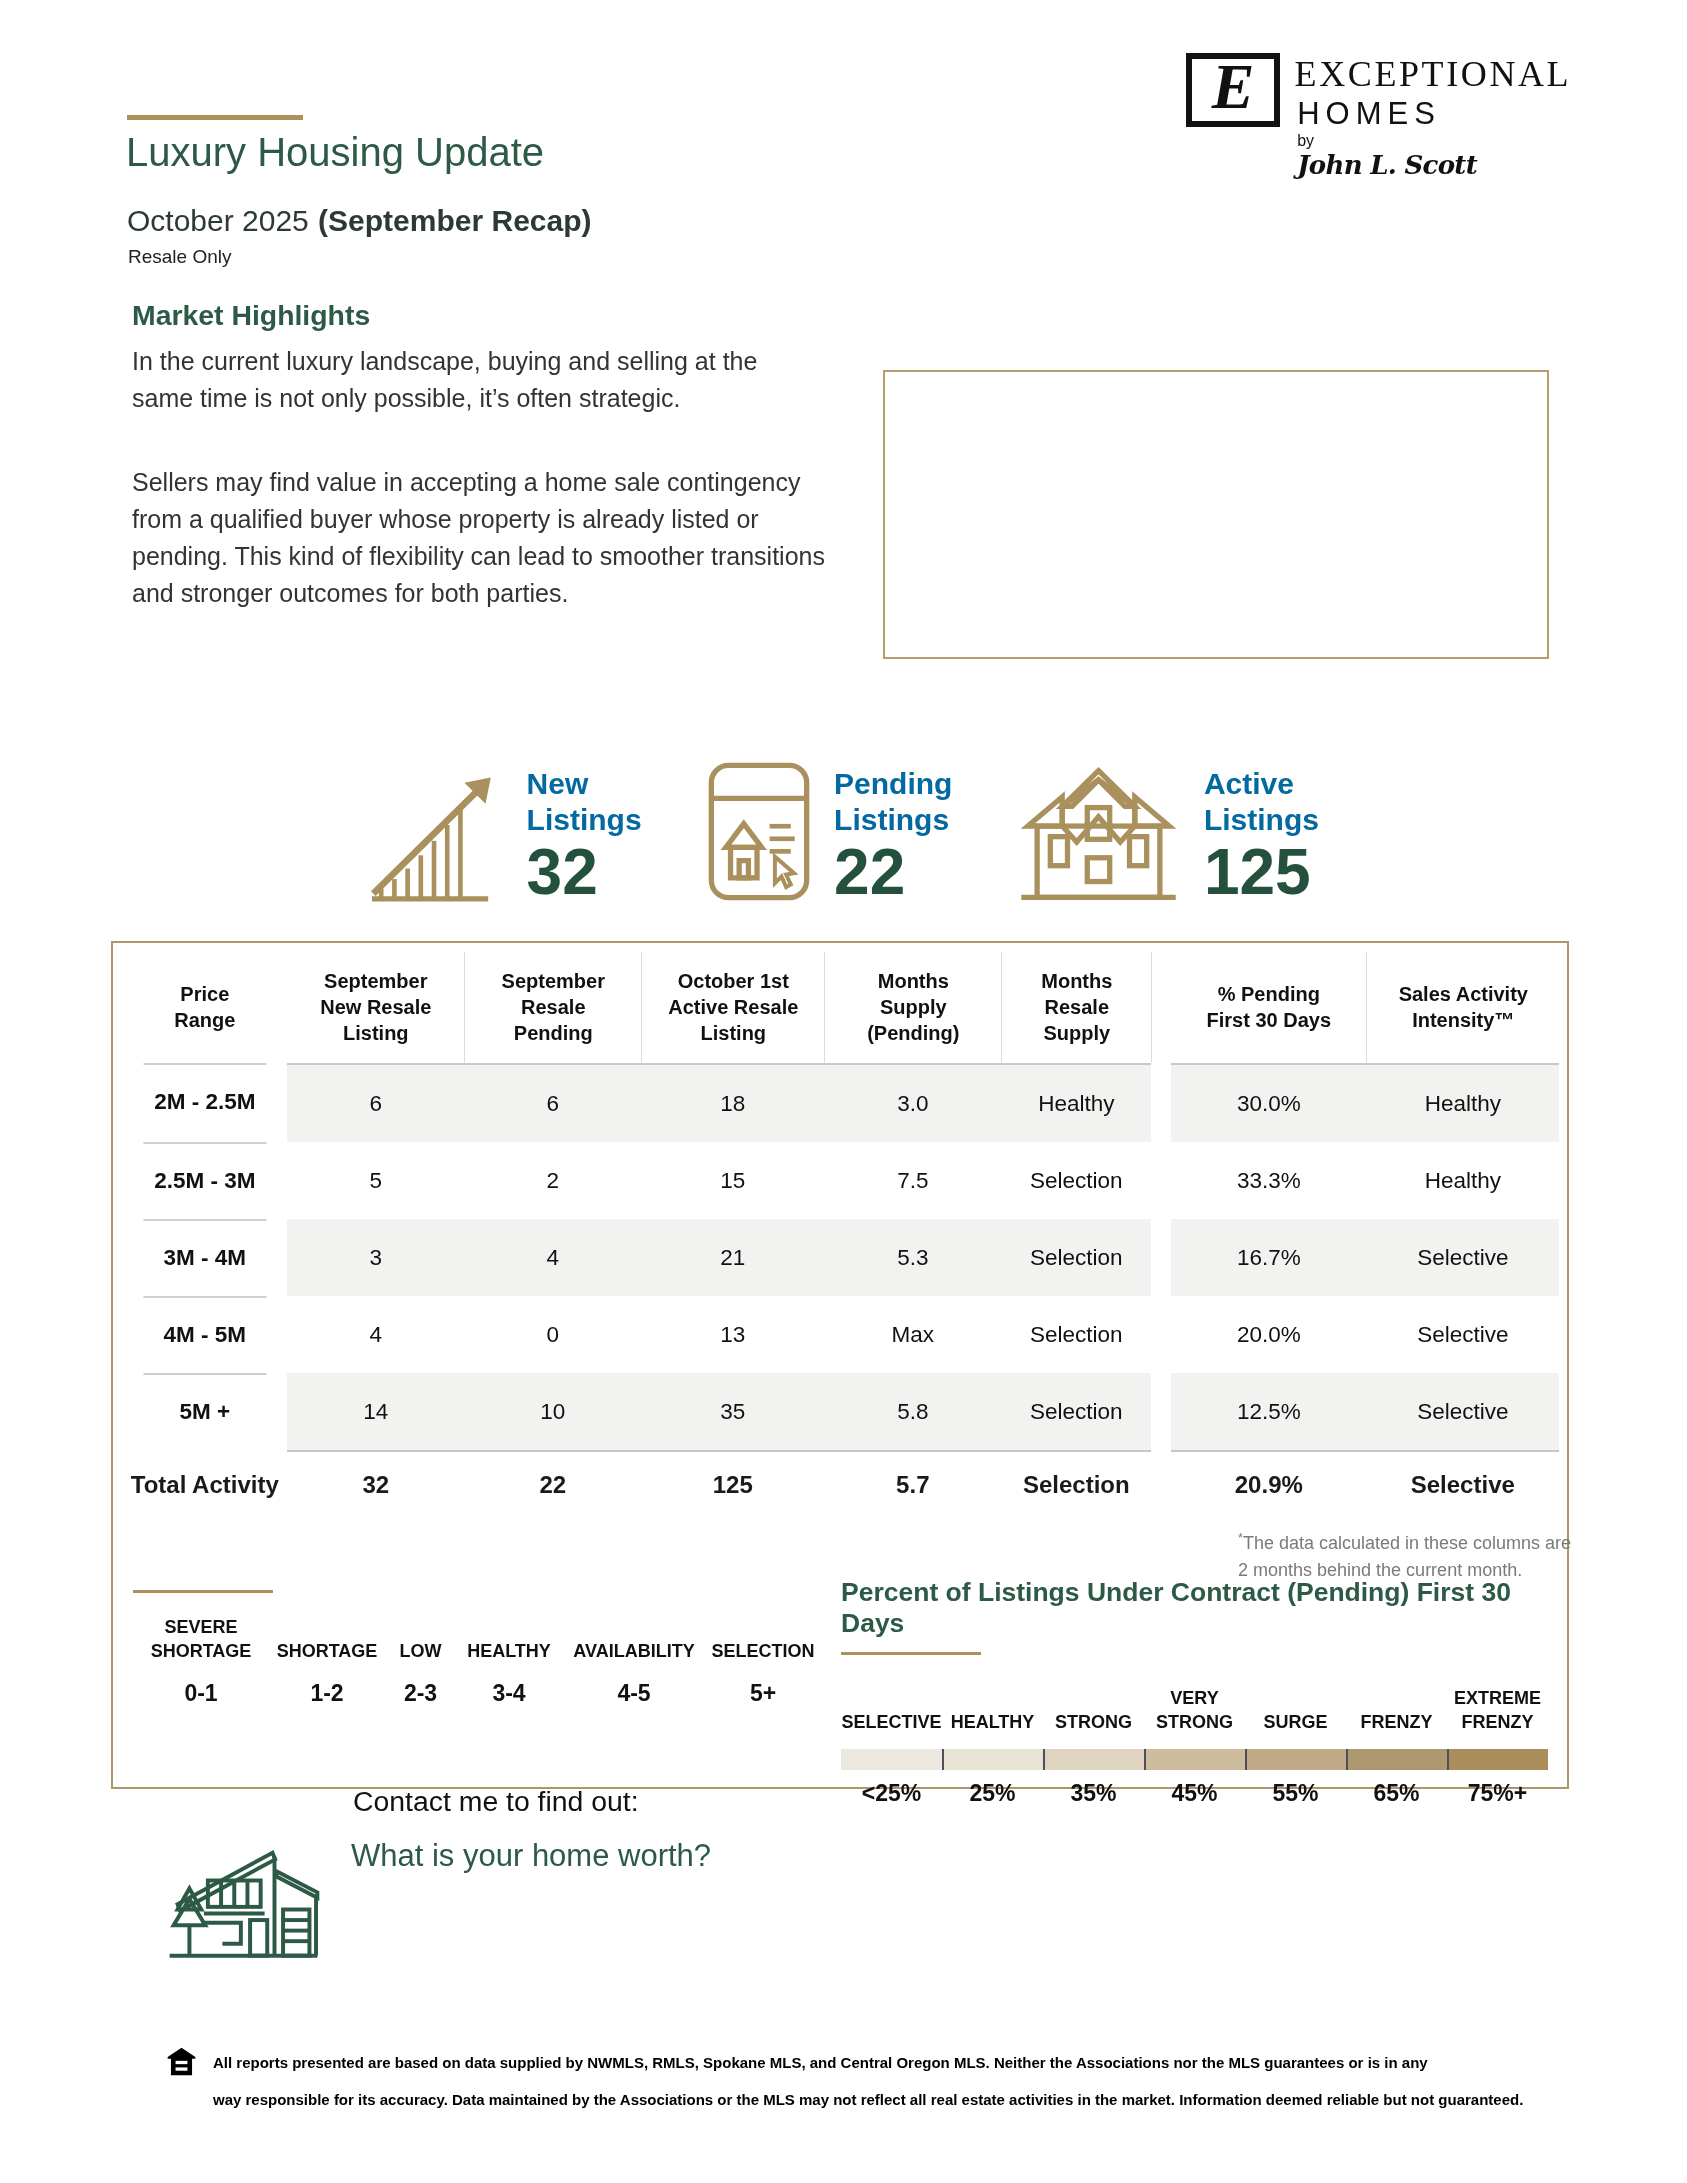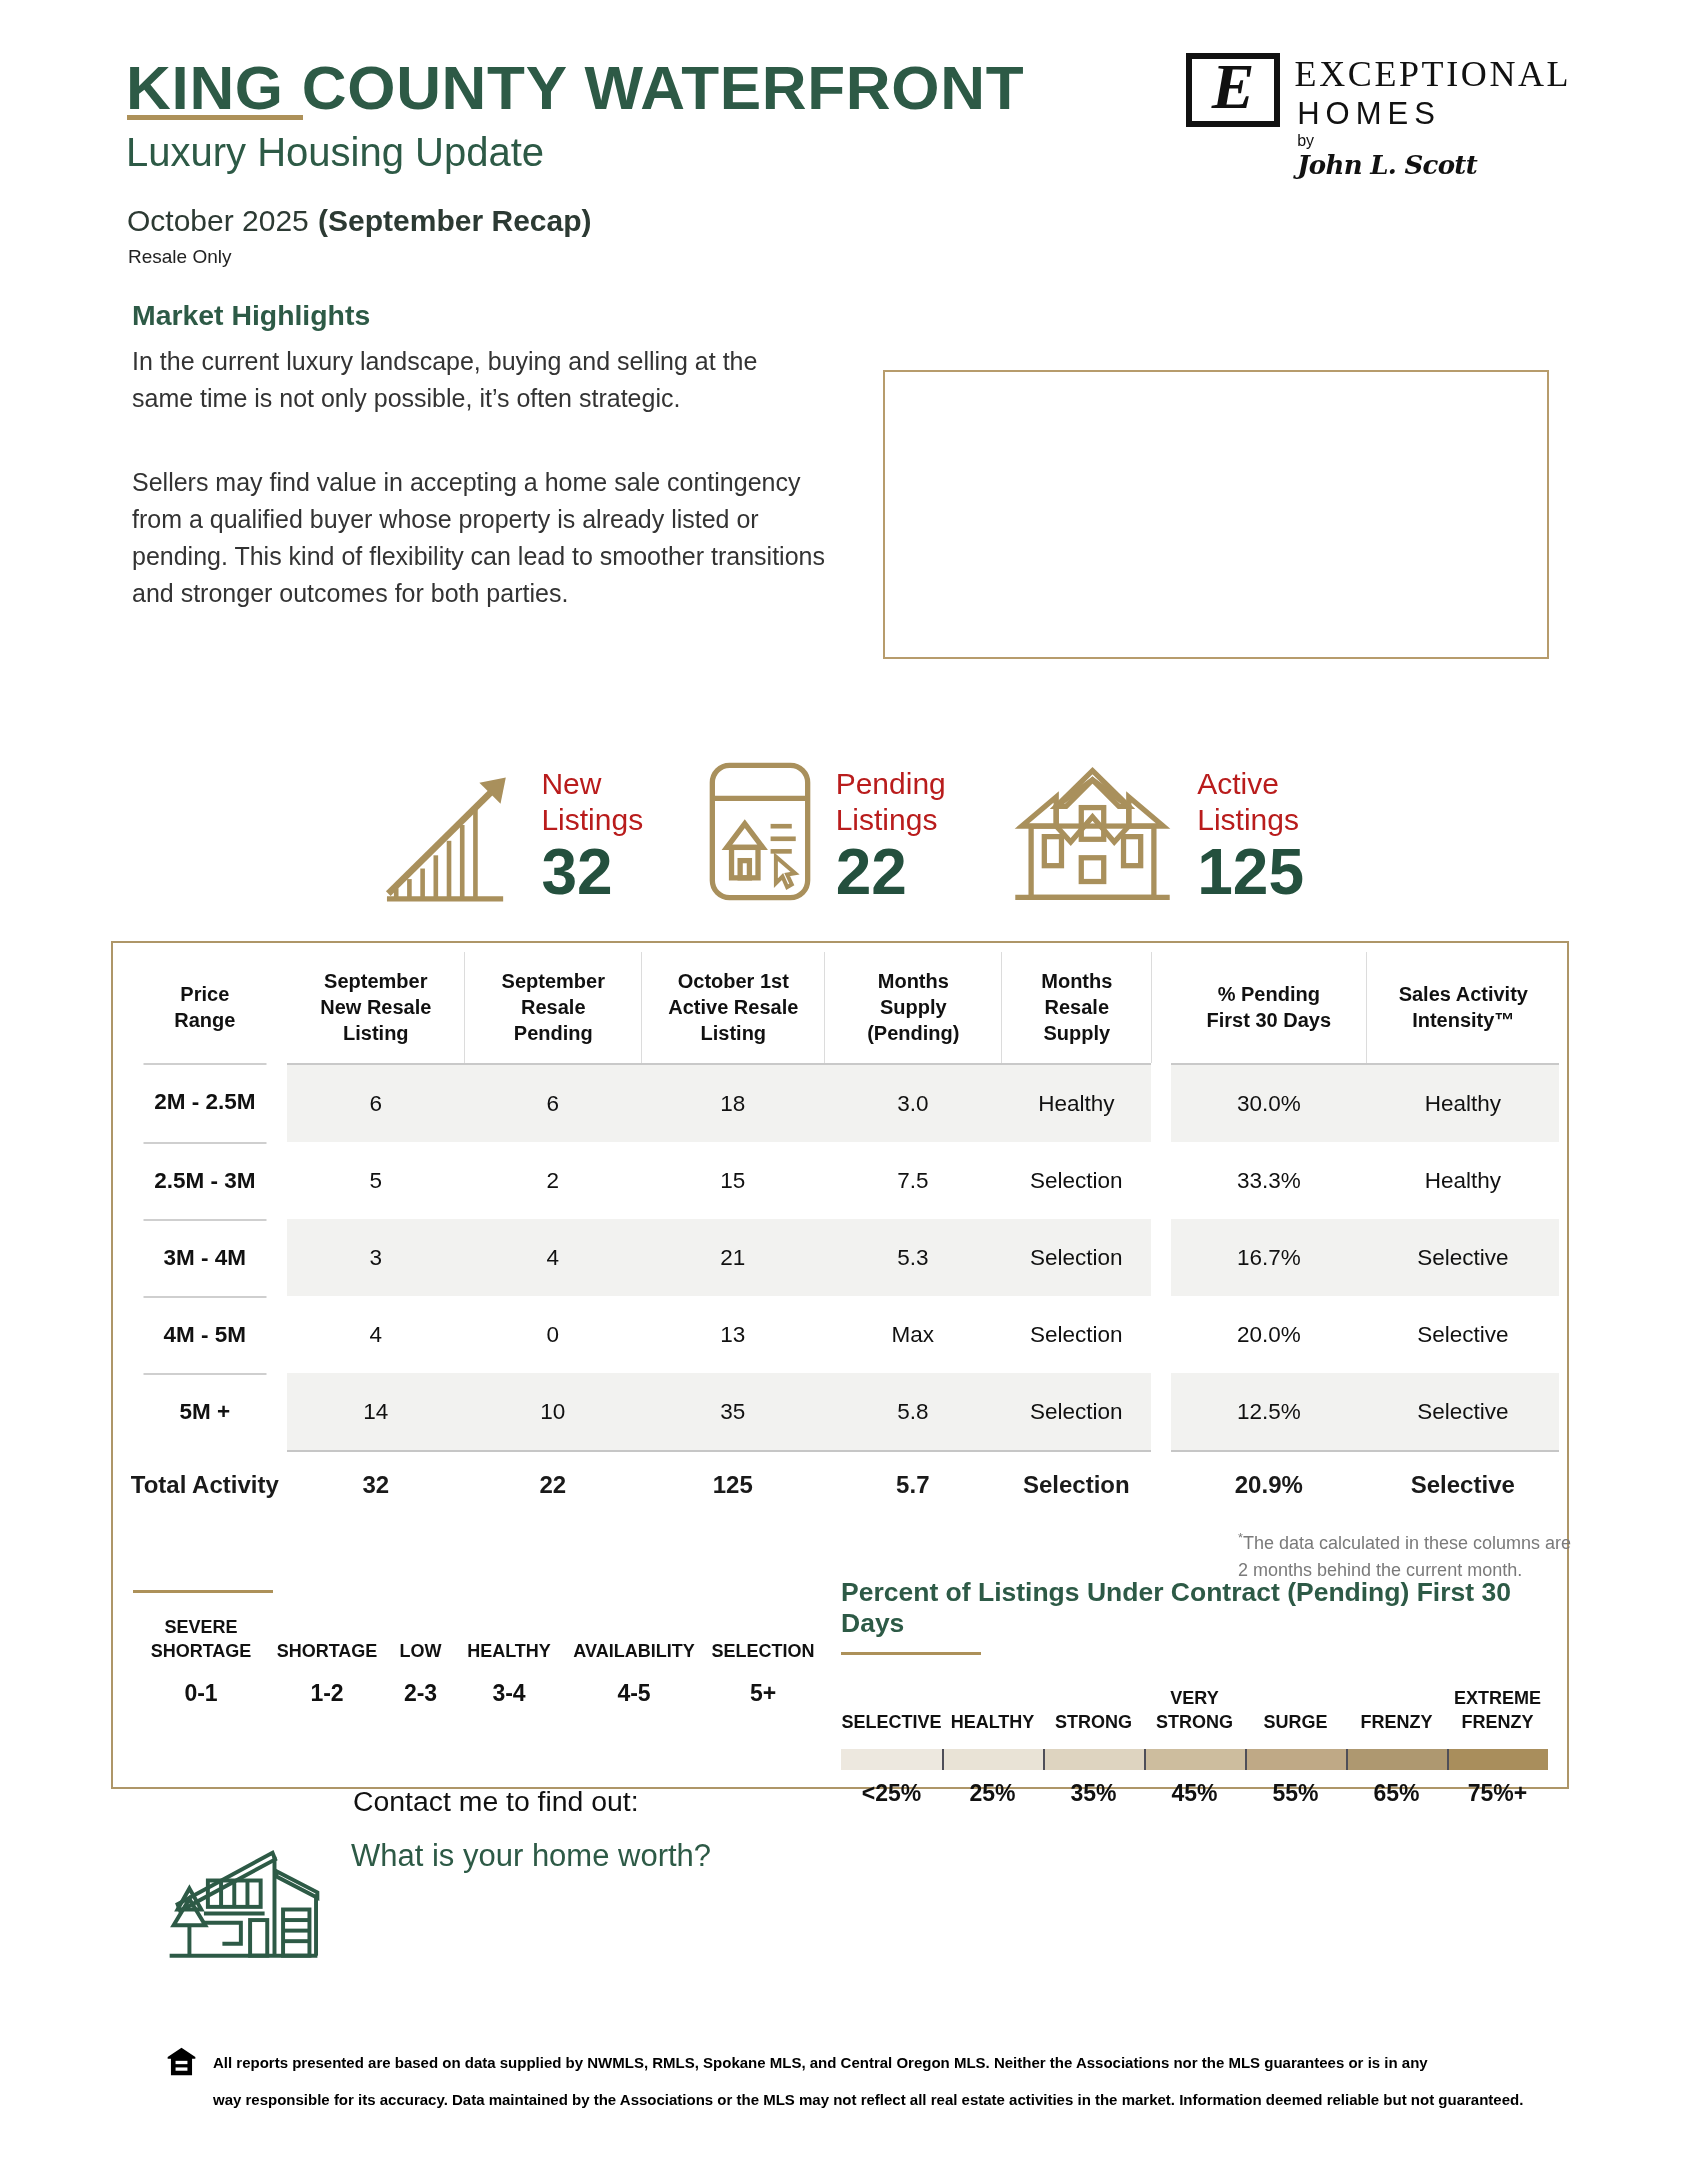--- a/index.html
+++ b/index.html
@@ -39,21 +39,21 @@
   
   .content-box{position:absolute;left:883px;top:370px;width:662px;height:285px;
                border:2px solid #b79c6c;background:#fff;}
 
   
   .stats-row{position:absolute;left:0;top:760px;width:1687px;display:flex;
              justify-content:center;align-items:flex-end;gap:64px;}
   .stat{display:flex;align-items:flex-end;gap:22.5px;}
   .stat svg{display:block;}
   .stat-txt{display:flex;flex-direction:column;}
-  .stat-label{font-size:30px;font-weight:400;color:#b91c1c;line-height:1.18;}
+  .stat-label{font-size:30px;font-weight:700;color:#0369a1;line-height:1.18;}
   .stat-value{font-size:64px;font-weight:800;color:#24503e;line-height:0.95;margin-top:5.3px;}
 
   
   .data-box{position:absolute;left:111px;top:941px;width:1454px;height:844px;
             border:2px solid #ae9668;background:#fff;box-sizing:content-box;}
   .tbl{position:absolute;left:9.3px;top:9.3px;display:grid;
        grid-template-columns:165px 177px 177px 183px 177px 150px 20px 195px 193px;
        grid-auto-rows:auto;}
   .cell{display:flex;align-items:center;justify-content:center;text-align:center;}
   .hdr{height:111px;font-size:20px;font-weight:700;line-height:1.28;color:#111;}
@@ -97,21 +97,20 @@
   
   .footer-icon{position:absolute;left:167px;top:2047px;}
   .footer-text{position:absolute;left:213px;top:2044px;width:1330px;font-size:15px;
                font-weight:700;color:#000;line-height:37px;}
 </style>
 </head>
 <body>
 
 <div class="page">
 
-  <div class="main-title">KING COUNTY WATERFRONT</div>
   <div class="title-rule"></div>
   <div class="subtitle">Luxury Housing Update</div>
   <div class="dateline">
     <span class="month">October 2025</span><span class="recap">(September Recap)</span>
   </div>
   <div class="resale-note">Resale Only</div>
 
   <div class="logo">
     <div class="logo-e-box">
       <span class="logo-e">E</span>

